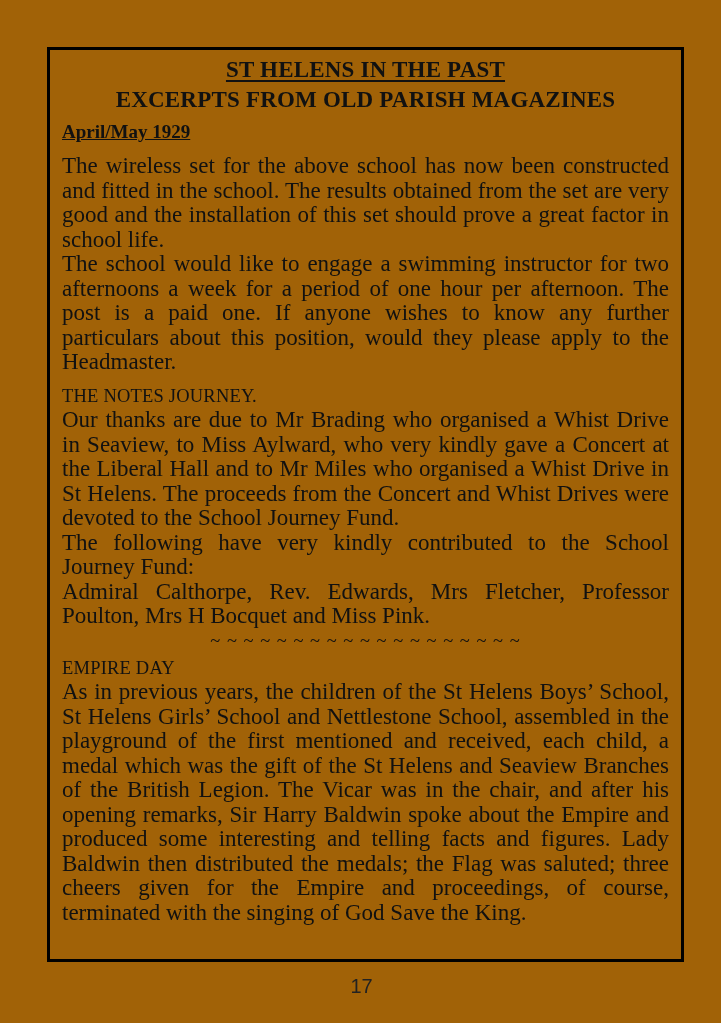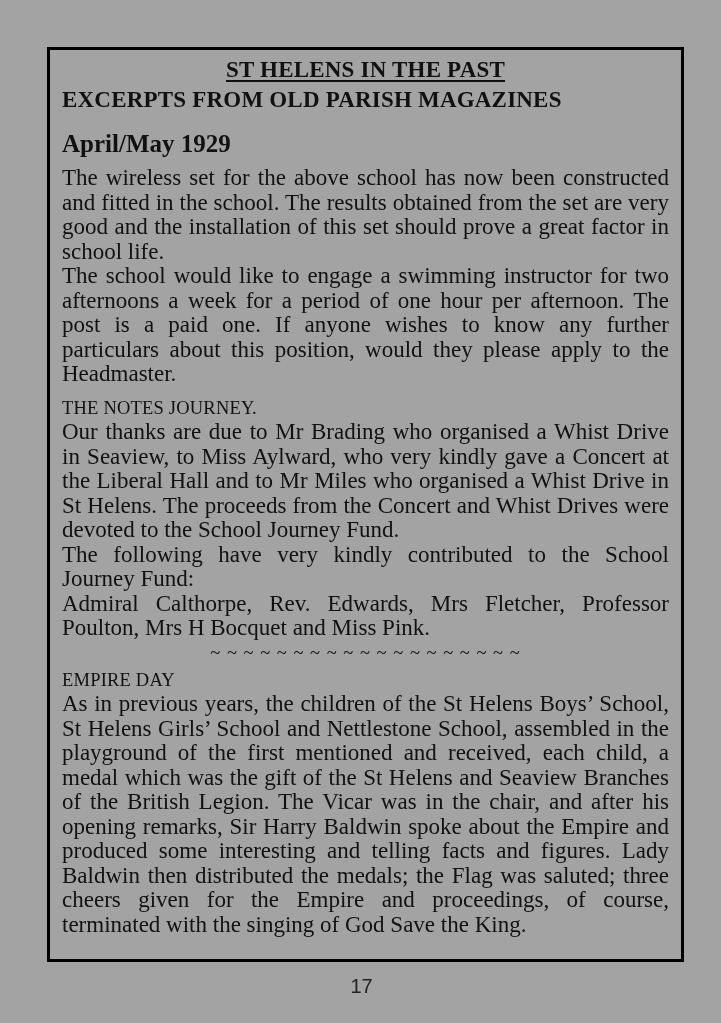--- a/index.html
+++ b/index.html
@@ -4,21 +4,21 @@
 <style>
   html, body {
     margin: 0;
     padding: 0;
     background: #ffffff;
   }
   .sheet {
     position: relative;
     width: 721px;
     height: 1023px;
-    background: #a3a3a3;
+    background: #a16207;
     font-family: "Liberation Serif", "DejaVu Serif", serif;
     color: #111111;
     overflow: hidden;
   }
   .frame {
     position: absolute;
     left: 47px;
     top: 47px;
     width: 637px;
     height: 915px;
@@ -33,31 +33,33 @@
     font-size: 23px;
     line-height: 30px;
     letter-spacing: 0.2px;
   }
   .title .underlined {
     text-decoration: underline;
     text-decoration-thickness: 2px;
     text-underline-offset: 3px;
   }
   .subtitle {
+    text-align: center;
     font-weight: bold;
     font-size: 23px;
     line-height: 30px;
     letter-spacing: 0.2px;
     font-family: Liberation Serif, serif;
   }
   .issue-date {
     font-weight: bold;
-    font-size: 25px;
+    font-size: 19px;
     line-height: 26px;
-    margin-top: 16px;
+    margin-top: 4px;
+    text-decoration: underline;
   }
   .section {
     margin-top: 9px;
   }
   .section-heading {
     font-size: 18.5px;
     line-height: 24.5px;
     letter-spacing: 0.2px;
   }
   .para {

